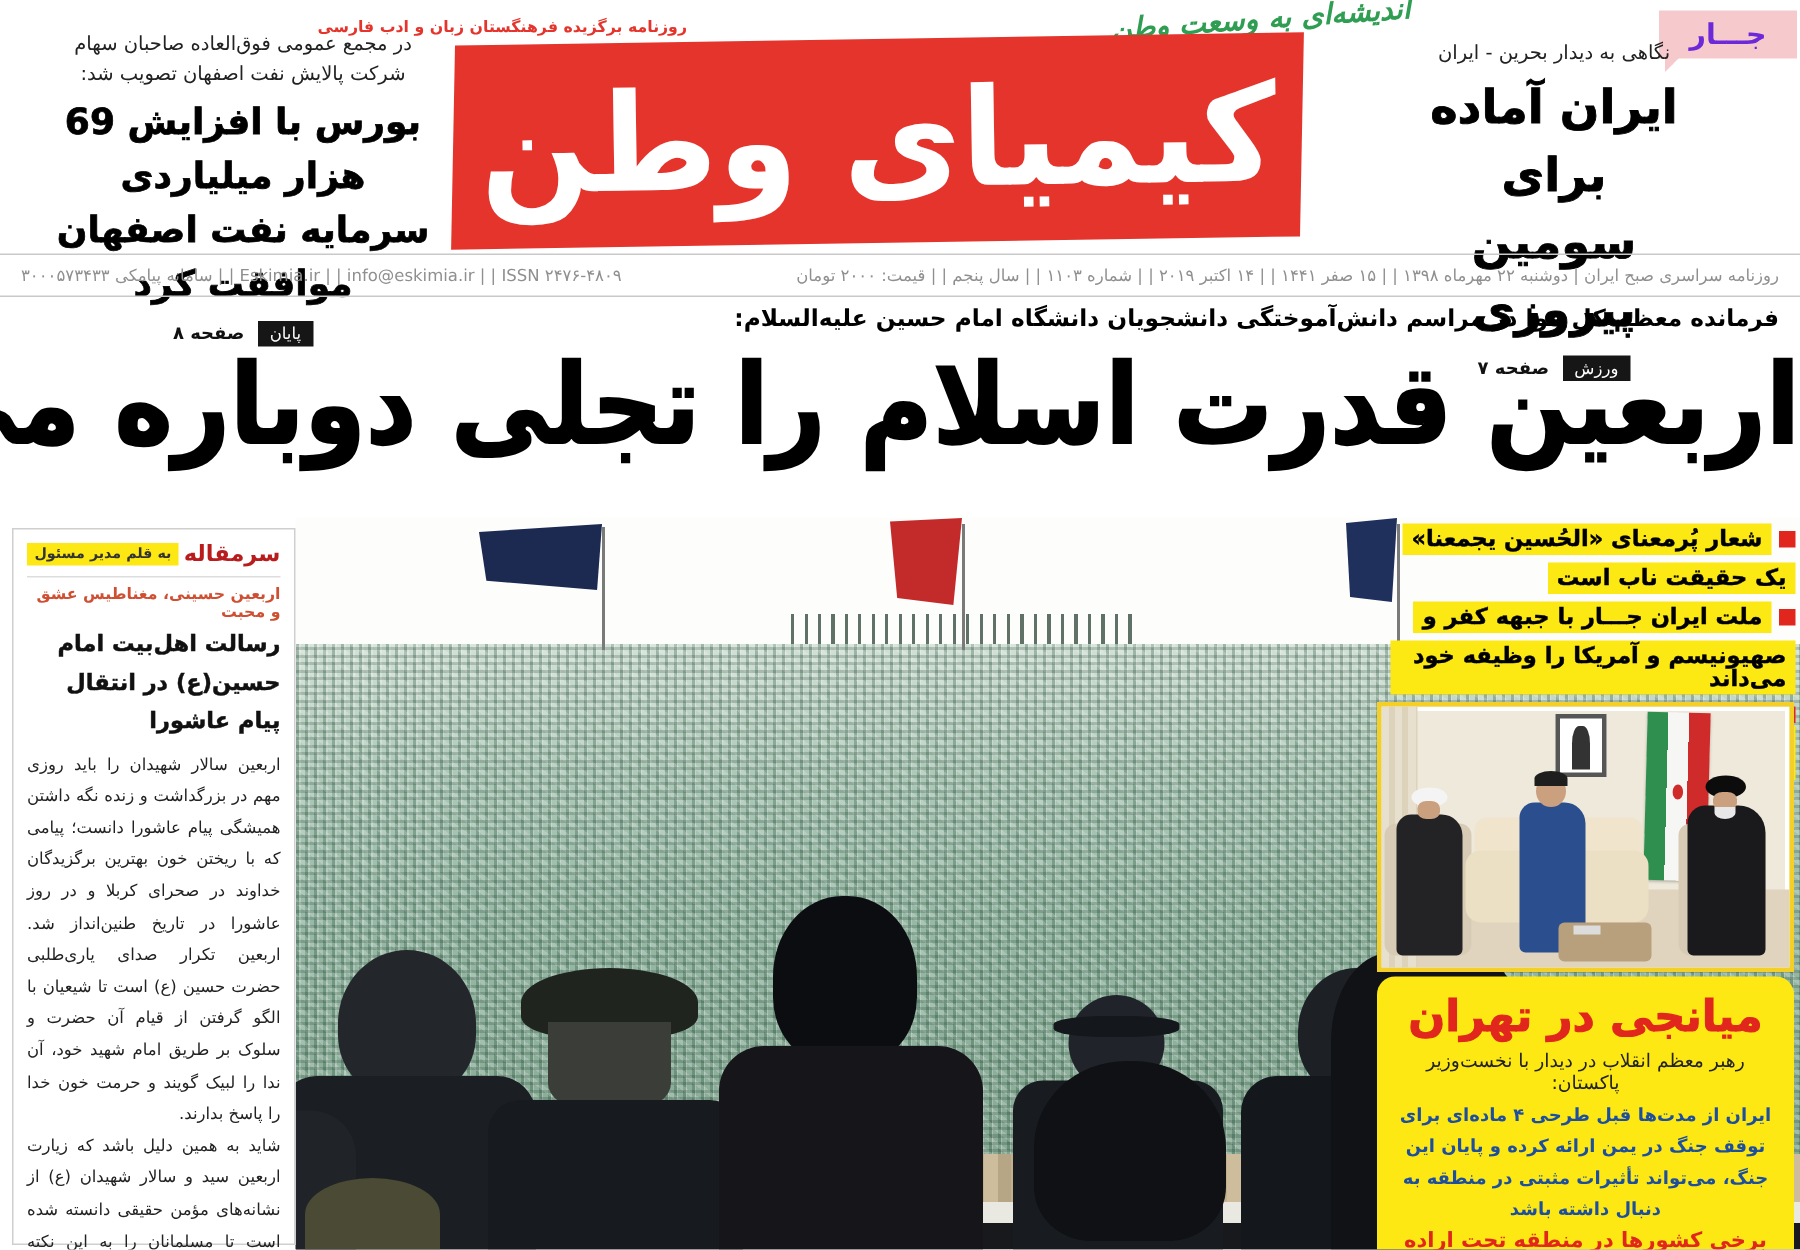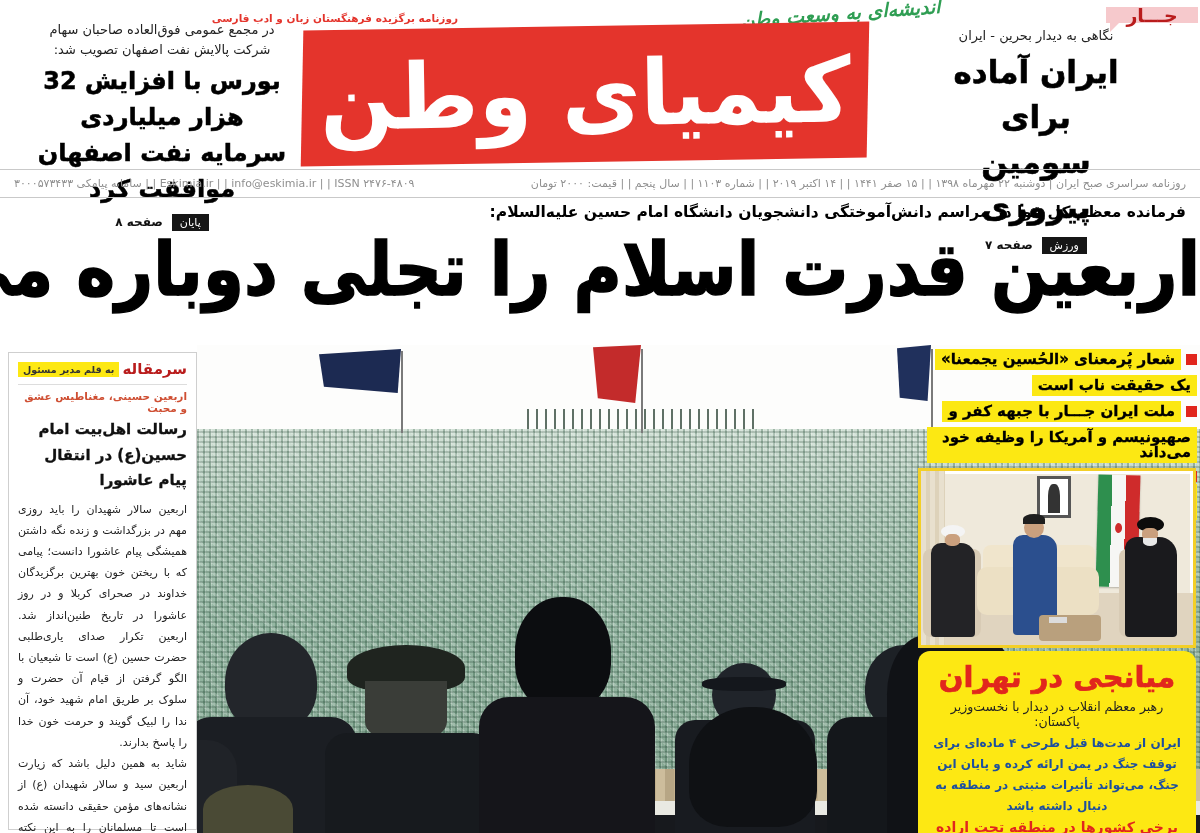--- a/index.html
+++ b/index.html
@@ -1,21 +1,21 @@
 <!DOCTYPE html>
 <html lang="fa" dir="rtl"><head>
 <meta charset="utf-8">
 <style>
   * { margin:0; padding:0; box-sizing:border-box; }
   html,body { width:1200px; height:833px; overflow:hidden; background:#fff;
     font-family:"DejaVu Sans", sans-serif; direction:rtl; position:relative; }
 
   
-  .corner-ad { position:absolute; top:7px; right:2px; width:92px; height:16px;
-    background:#f6c9cc; color:#b91c1c; font-weight:bold; font-size:19px;
+  .corner-ad { position:absolute; top:7px; right:2px; width:92px; height:32px;
+    background:#f6c9cc; color:#6d28d9; font-weight:bold; font-size:19px;
     display:flex; align-items:center; justify-content:center; letter-spacing:1px; }
   .corner-ad::after { content:""; position:absolute; left:4px; bottom:-9px;
     border:5px solid transparent; border-top-color:#f6c9cc; border-left-color:#f6c9cc; }
 
   .calligraphy { position:absolute; top:2px; right:252px; width:215px; text-align:center;
     color:#2f9e53; font-size:19px; font-style:italic; font-weight:bold;
     transform:rotate(-4deg); }
   .award-line { position:absolute; top:12px; right:742px; color:#e4342c; font-size:10.5px; font-weight:bold; }
 
   .masthead-box { position:absolute; top:26px; right:332px; width:566px; height:136px;
@@ -153,21 +153,21 @@
 <div class="masthead-box">
   <div class="logo-text">کیمیای وطن</div>
 </div>
 
 <div class="story-top story-bourse">
   <div class="kicker-sm">
     <div>در مجمع عمومی فوق‌العاده صاحبان سهام</div>
     <div>شرکت پالایش نفت اصفهان تصویب شد:</div>
   </div>
   <div class="hl-bourse">
-    <div>بورس با افزایش 32 هزار میلیاردی</div>
+    <div>بورس با افزایش 69 هزار میلیاردی</div>
     <div>سرمایه نفت اصفهان موافقت کرد</div>
   </div>
   <div class="badge-row">
     <span class="chip-dark">پایان</span>
     <span class="page-label">صفحه ۸</span>
   </div>
 </div>
 
 <div class="story-top story-football">
   <div class="kicker-sm">نگاهی به دیدار بحرین - ایران</div>

